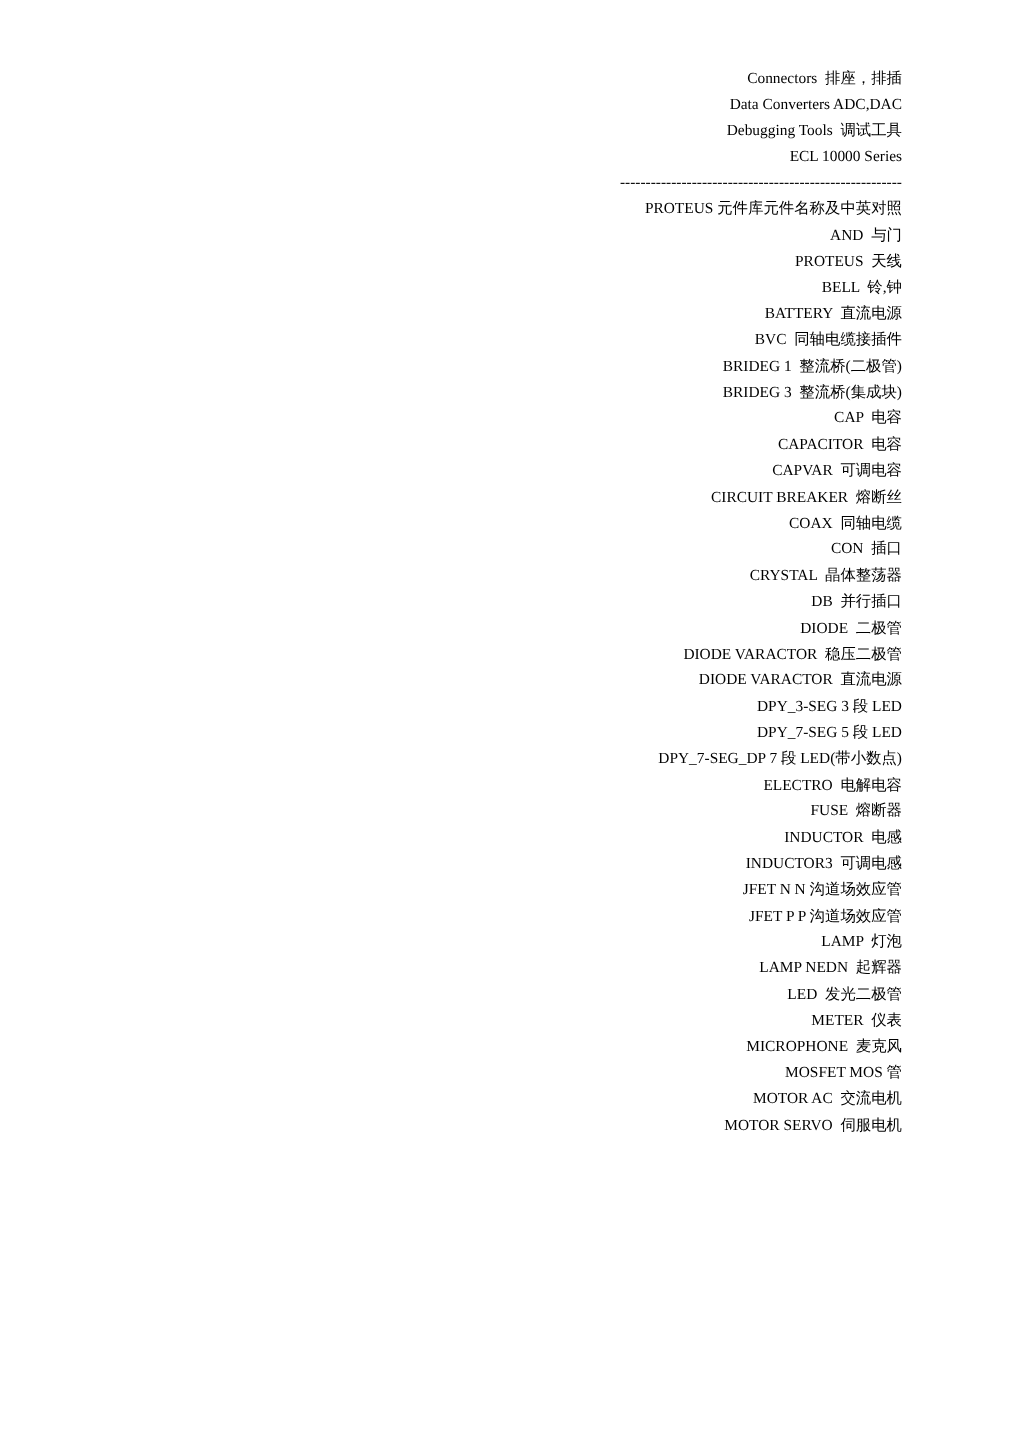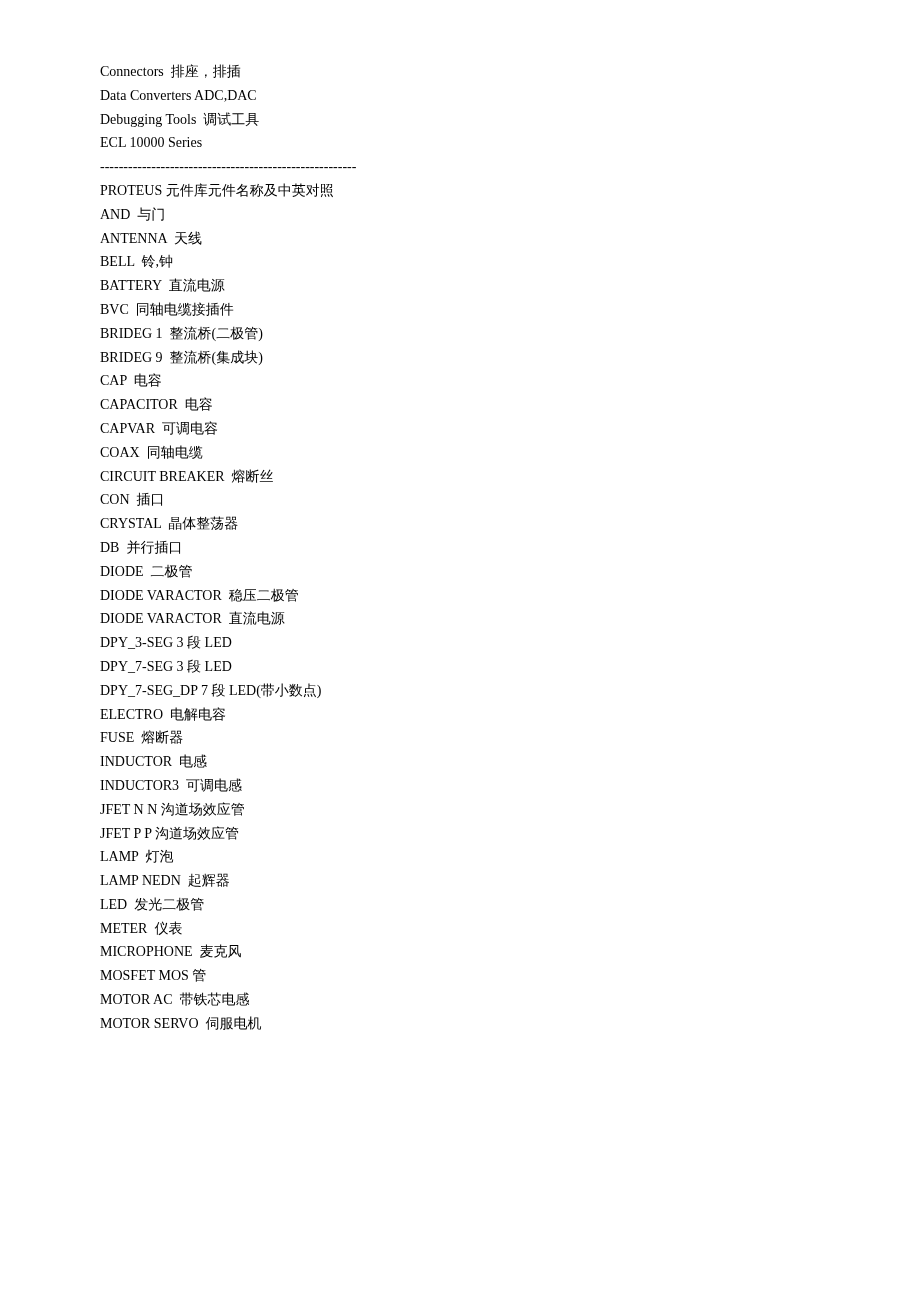--- a/index.html
+++ b/index.html
@@ -13,64 +13,65 @@
       font-size: 14px;
       color: #000000;
       width: 920px;
       min-height: 1302px;
       padding: 60px 100px 60px 100px;
       line-height: 1.7;
     }
     .content-block {
       display: flex;
       flex-direction: column;
+      text-align: right;
     }
     .line {
       white-space: pre;
     }
   </style>
 </head>
 <body>
 
 <div class="content-block">
 <div class="line">Connectors  排座，排插</div>
     <div class="line">Data Converters ADC,DAC</div>
     <div class="line">Debugging Tools  调试工具</div>
     <div class="line">ECL 10000 Series</div>
     <div class="line">-------------------------------------------------------</div>
     <div class="line"></div>
     <div class="line">PROTEUS 元件库元件名称及中英对照</div>
     <div class="line">AND  与门</div>
-    <div class="line">ANTENNA  天线</div>
+    <div class="line">PROTEUS  天线</div>
     <div class="line">BELL  铃,钟</div>
     <div class="line">BATTERY  直流电源</div>
     <div class="line">BVC  同轴电缆接插件</div>
     <div class="line">BRIDEG 1  整流桥(二极管)</div>
-    <div class="line">BRIDEG 9  整流桥(集成块)</div>
+    <div class="line">BRIDEG 3  整流桥(集成块)</div>
     <div class="line">CAP  电容</div>
     <div class="line">CAPACITOR  电容</div>
     <div class="line">CAPVAR  可调电容</div>
+    <div class="line">CIRCUIT BREAKER  熔断丝</div>
     <div class="line">COAX  同轴电缆</div>
-    <div class="line">CIRCUIT BREAKER  熔断丝</div>
     <div class="line">CON  插口</div>
     <div class="line">CRYSTAL  晶体整荡器</div>
     <div class="line">DB  并行插口</div>
     <div class="line">DIODE  二极管</div>
     <div class="line">DIODE VARACTOR  稳压二极管</div>
     <div class="line">DIODE VARACTOR  直流电源</div>
     <div class="line">DPY_3-SEG 3 段 LED</div>
-    <div class="line">DPY_7-SEG 3 段 LED</div>
+    <div class="line">DPY_7-SEG 5 段 LED</div>
     <div class="line">DPY_7-SEG_DP 7 段 LED(带小数点)</div>
     <div class="line">ELECTRO  电解电容</div>
     <div class="line">FUSE  熔断器</div>
     <div class="line">INDUCTOR  电感</div>
     <div class="line">INDUCTOR3  可调电感</div>
     <div class="line">JFET N N 沟道场效应管</div>
     <div class="line">JFET P P 沟道场效应管</div>
     <div class="line">LAMP  灯泡</div>
     <div class="line">LAMP NEDN  起辉器</div>
     <div class="line">LED  发光二极管</div>
     <div class="line">METER  仪表</div>
     <div class="line">MICROPHONE  麦克风</div>
     <div class="line">MOSFET MOS 管</div>
-    <div class="line">MOTOR AC  带铁芯电感</div>
+    <div class="line">MOTOR AC  交流电机</div>
     <div class="line">MOTOR SERVO  伺服电机</div>
   </div>
 
 </body></html>

